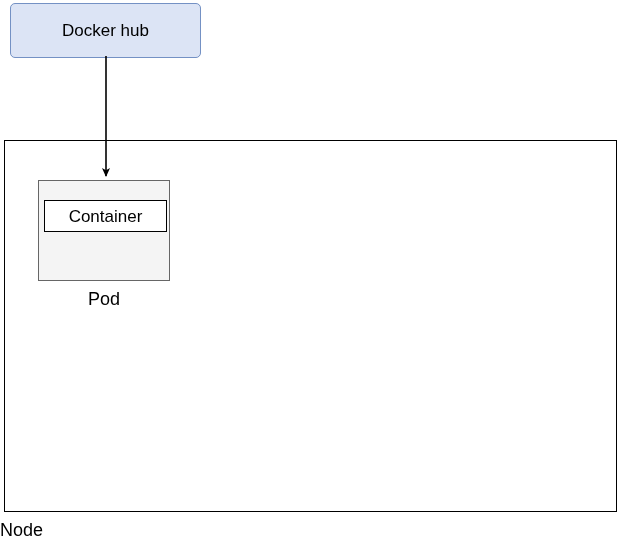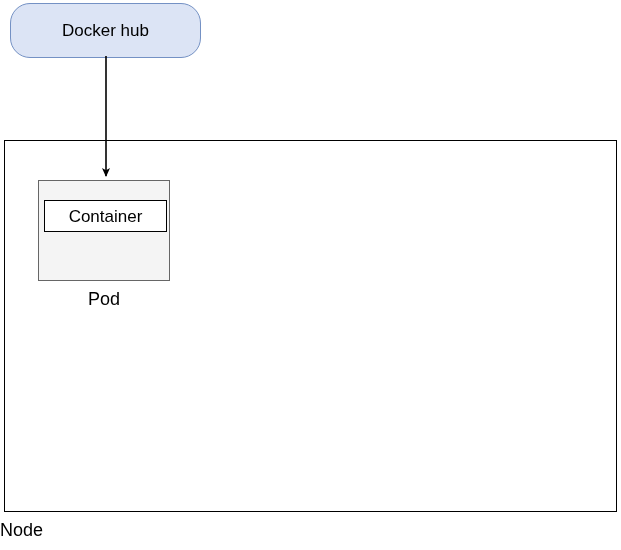--- a/index.html
+++ b/index.html
@@ -23,21 +23,21 @@
   
   .docker-hub-box {
     position: absolute;
     left: 10px;
     top: 3px;
     width: 191px;
     height: 55px;
     box-sizing: border-box;
     background: #dce4f5;
     border: 1px solid #7491c4;
-    border-radius: 20px;
+    border-radius: 5px;
     display: flex;
     align-items: center;
     justify-content: center;
   }
   .docker-hub-label {
     font-size: 17px;
     color: #000000;
     line-height: 1;
     white-space: nowrap;
   }

